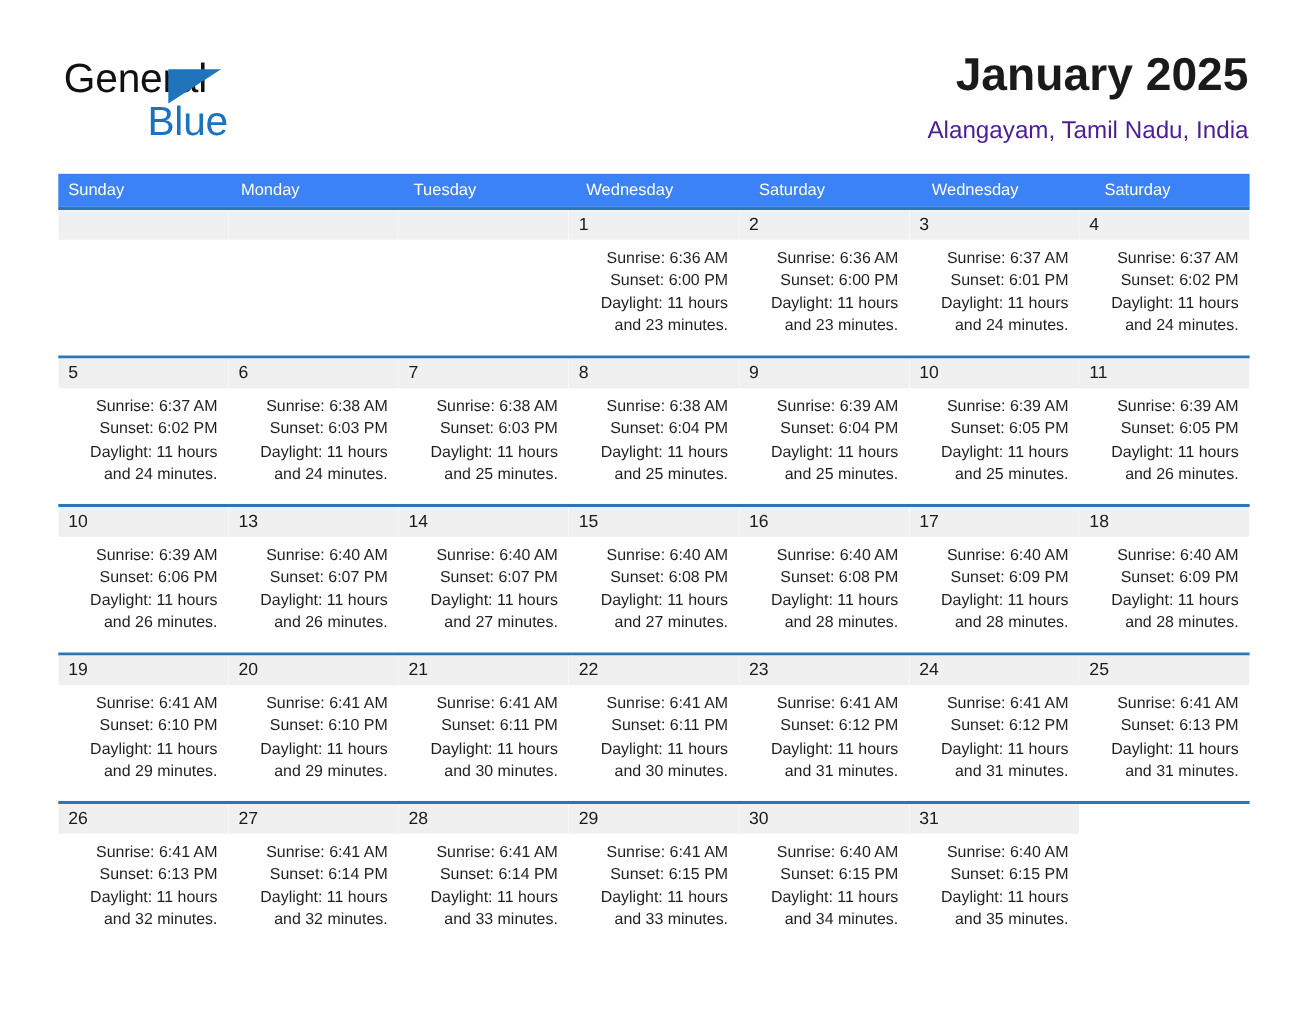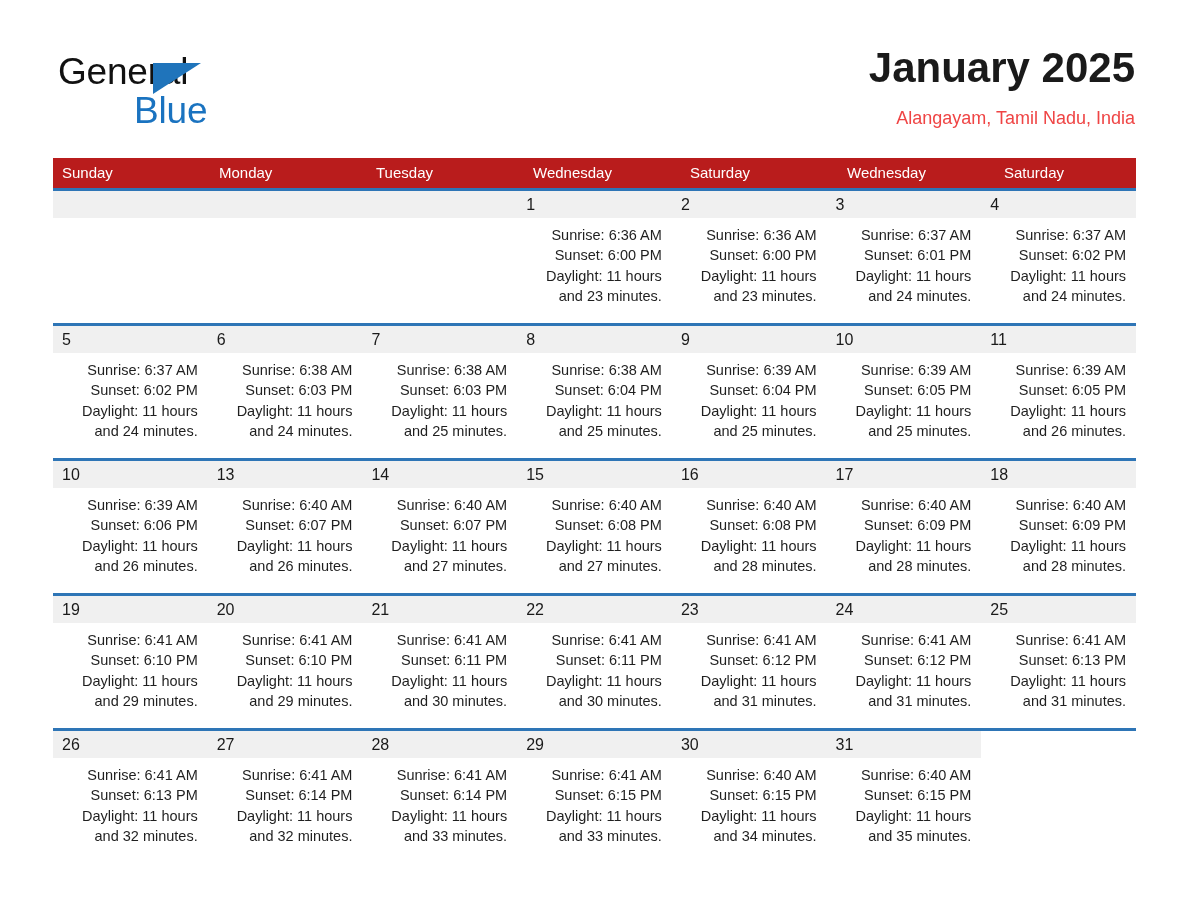--- a/index.html
+++ b/index.html
@@ -77,38 +77,38 @@
 
   .month-title {
     font-size: 42px;
     font-weight: 700;
     color: #1a1a1a;
     line-height: 56px;
     letter-spacing: 0px;
   }
 
   .location-title {
-    font-size: 18px;
+    font-size: 22px;
     font-weight: 400;
-    color: #ef4444;
+    color: #4c1d95;
     line-height: 32px;
     margin-top: 6px;
   }
 
   
   .calendar {
     position: absolute;
     left: 53px;
     top: 158px;
     width: 1083px;
   }
 
   .weekdays {
     display: flex;
-    background: #b91c1c;
+    background: #3b82f6;
     height: 30px;
     gap: 16px;
   }
 
   .weekday {
     flex: 1 1 0;
     color: #ffffff;
     font-size: 15px;
     line-height: 30px;
     padding-left: 9px;

